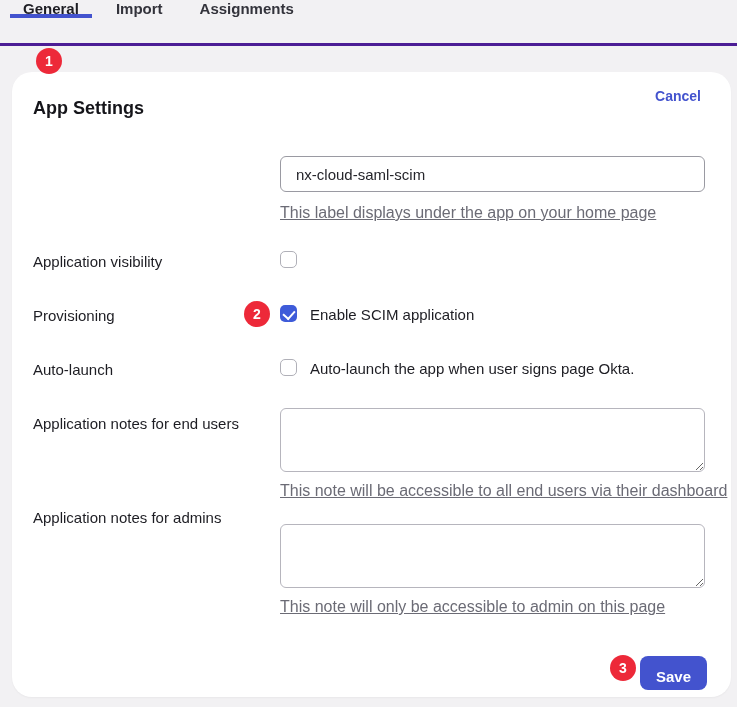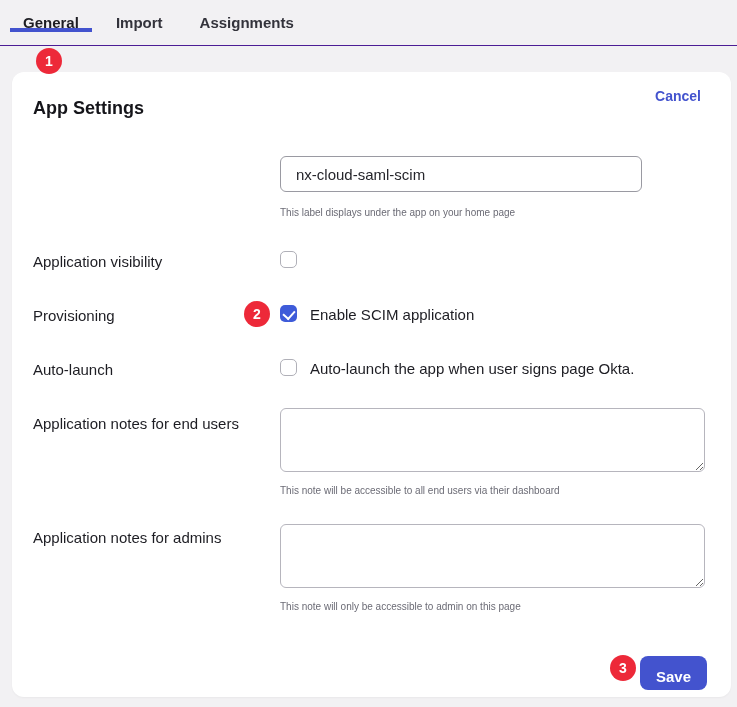--- a/index.html
+++ b/index.html
@@ -14,23 +14,23 @@
     font-family:"Liberation Sans", sans-serif;
     background:var(--background);
     position:relative;
     overflow:hidden;
   }
   .screen{position:absolute;inset:0;}
 
   
   .tabbar{
     position:absolute;top:0;left:0;right:0;height:46px;
-    display:flex;align-items:center;gap:11px;
+    display:flex;align-items:flex-start;gap:11px;
     padding-left:10px;
-    border-bottom:1px solid #4c1d95;
+    border-bottom:3px solid #4c1d95;
     background:var(--background);
   }
   .tab{
     position:relative;
     display:flex;align-items:center;
     padding:0 13px;
     font-size:15px;font-weight:700;color:#33333b;
     cursor:pointer;white-space:nowrap;
   }
   .tab.active{color:#1d1d23;}
@@ -47,44 +47,44 @@
     display:flex;align-items:center;justify-content:center;
     z-index:20;
   }
   .badge-1{left:36px;top:48px;}
   .badge-2{left:232px;top:229px;}
   .badge-3{left:598px;top:583px;}
 
   
   .card{
     position:absolute;left:12px;top:72px;width:719px;height:625px;
-    background:#ffffff;border-radius:12px;
+    background:#ffffff;border-radius:20px;
     box-shadow:0 1px 2px rgba(0,0,0,0.04);
   }
   .card-title{
     position:absolute;left:21px;top:24px;
     font-size:18px;font-weight:700;color:#15151a;line-height:24px;
   }
   .cancel-link{
     position:absolute;right:30px;top:14px;
     font-size:14px;font-weight:700;color:var(--accent-blue);
     line-height:20px;cursor:pointer;text-decoration:none;
   }
 
   .field-label{
     position:absolute;left:21px;
     font-size:15px;color:#1d1d23;line-height:20px;
   }
   .helper{
     position:absolute;left:268px;
-    font-size:10px;color:#6b6b75;line-height:20px;
+    font-size:16px;color:#6b6b75;line-height:20px;text-decoration:underline;
   }
 
   .text-input{
-    position:absolute;left:268px;width:362px;height:36px;
+    position:absolute;left:268px;width:425px;height:36px;
     border:1px solid #9a9aa2;border-radius:6px;
     padding:0 15px;font-family:inherit;
     font-size:15px;color:#26262c;background:#fff;outline:none;
   }
   .notes-area{
     position:absolute;left:268px;width:425px;height:64px;
     border:1px solid #b6b5bd;border-radius:6px;
     padding:8px 12px;font-family:inherit;
     font-size:15px;color:#26262c;background:#fff;outline:none;
     resize:both;
@@ -148,21 +148,21 @@
     <label class="cb-label" style="top:234px">Enable SCIM application</label>
 
     <div class="field-label" style="top:288px">Auto-launch</div>
     <span class="checkbox" style="top:287px"></span>
     <label class="cb-label" style="top:288px">Auto-launch the app when user signs page Okta.</label>
 
     <div class="field-label" style="top:342px">Application notes for end users</div>
     <textarea class="notes-area" style="top: 336px;"></textarea>
     <div class="helper" style="top:409px">This note will be accessible to all end users via their dashboard</div>
 
-    <div class="field-label" style="top:456px">Application notes for admins</div>
+    <div class="field-label" style="top:436px">Application notes for admins</div>
     <textarea class="notes-area" style="top: 452px;"></textarea>
     <div class="helper" style="top:525px">This note will only be accessible to admin on this page</div>
 
     <div class="badge badge-3">3</div>
     <button class="save-button">Save</button>
 
   </div>
 </div>
 
 </body></html>

